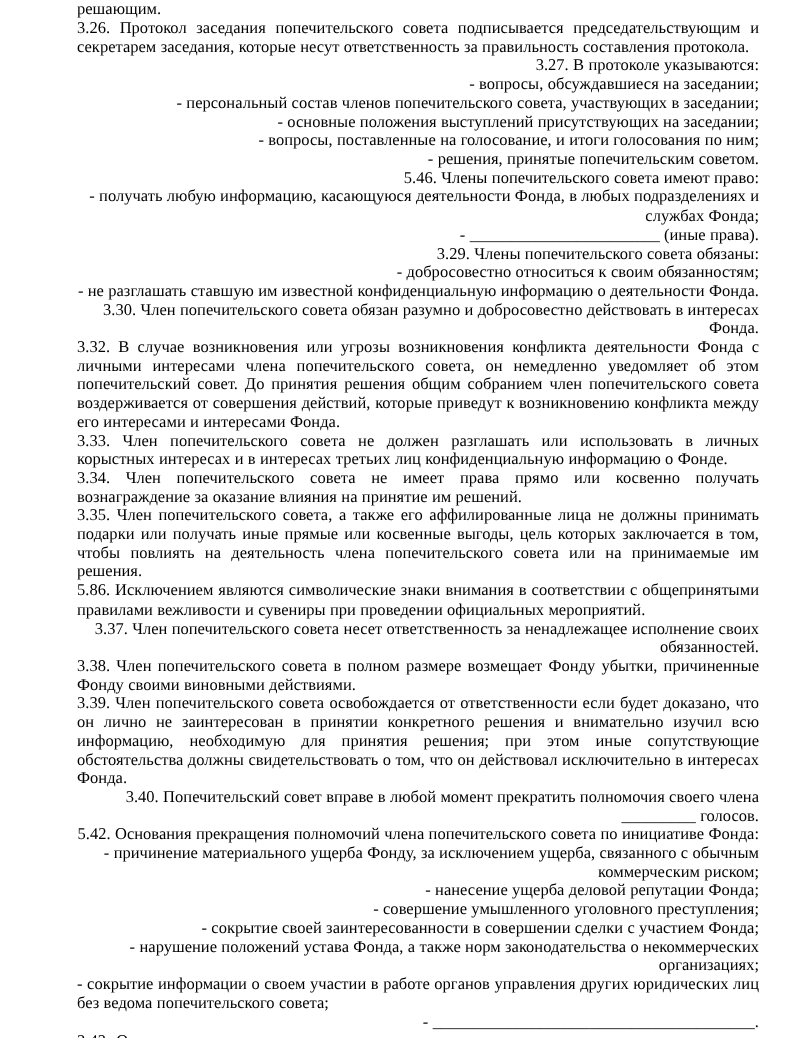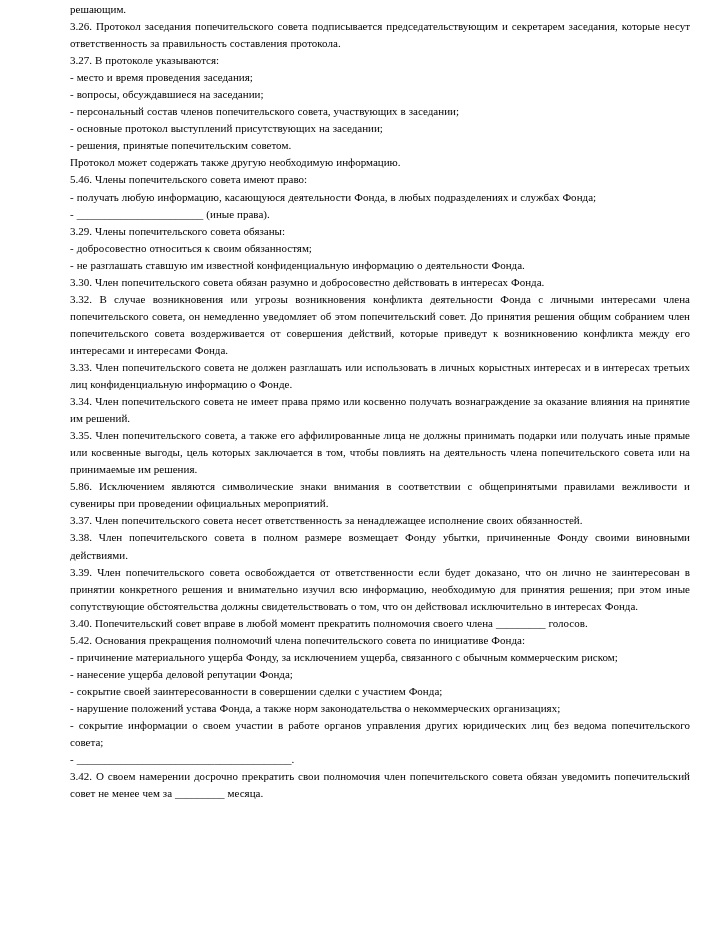--- a/index.html
+++ b/index.html
@@ -22,64 +22,64 @@
     padding: 0px 30px 0px 70px;
     position: relative;
   }
   .doc-body {
     width: 620px;
     padding-top: 1px;
   }
   p.para {
     margin: 0;
     padding: 0;
-    font-size: 11px;
+    font-size: 15px;
     line-height: 17.05px;
     text-align: justify;
     text-justify: inter-word;
     letter-spacing: 0.01px;
     word-spacing: 0.2px;
     hyphens: none;
   }
   p.para.nojust {
-    text-align: left;
+    text-align: right;
   }
 </style>
 </head>
 <body>
 
 <div class="page">
   <div class="doc-body" id="doc-body">
       <p class="para" id="p-continuation">решающим.</p>
       <p class="para" id="p-3-26">3.26. Протокол заседания попечительского совета подписывается председательствующим и секретарем заседания, которые несут ответственность за правильность составления протокола.</p>
       <p class="para nojust" id="p-3-27">3.27. В протоколе указываются:</p>
-      <p class="para nojust" id="li-3-27-1">- место и время проведения заседания;</p>
       <p class="para nojust" id="li-3-27-2">- вопросы, обсуждавшиеся на заседании;</p>
       <p class="para nojust" id="li-3-27-3">- персональный состав членов попечительского совета, участвующих в заседании;</p>
-      <p class="para nojust" id="li-3-27-4">- основные протокол выступлений присутствующих на заседании;</p>
+      <p class="para nojust" id="li-3-27-4">- основные положения выступлений присутствующих на заседании;</p>
+      <p class="para nojust" id="li-3-27-5">- вопросы, поставленные на голосование, и итоги голосования по ним;</p>
       <p class="para nojust" id="li-3-27-6">- решения, принятые попечительским советом.</p>
-      <p class="para nojust" id="p-3-27-note">Протокол может содержать также другую необходимую информацию.</p>
       <p class="para nojust" id="p-3-28">5.46. Члены попечительского совета имеют право:</p>
       <p class="para nojust" id="li-3-28-1">- получать любую информацию, касающуюся деятельности Фонда, в любых подразделениях и службах Фонда;</p>
       <p class="para nojust" id="li-3-28-2">- _______________________ (иные права).</p>
       <p class="para nojust" id="p-3-29">3.29. Члены попечительского совета обязаны:</p>
       <p class="para nojust" id="li-3-29-1">- добросовестно относиться к своим обязанностям;</p>
       <p class="para nojust" id="li-3-29-2">- не разглашать ставшую им известной конфиденциальную информацию о деятельности Фонда.</p>
       <p class="para nojust" id="p-3-30">3.30. Член попечительского совета обязан разумно и добросовестно действовать в интересах Фонда.</p>
       <p class="para" id="p-3-32">3.32. В случае возникновения или угрозы возникновения конфликта деятельности Фонда с личными интересами члена попечительского совета, он немедленно уведомляет об этом попечительский совет. До принятия решения общим собранием член попечительского совета воздерживается от совершения действий, которые приведут к возникновению конфликта между его интересами и интересами Фонда.</p>
       <p class="para" id="p-3-33">3.33. Член попечительского совета не должен разглашать или использовать в личных корыстных интересах и в интересах третьих лиц конфиденциальную информацию о Фонде.</p>
       <p class="para" id="p-3-34">3.34. Член попечительского совета не имеет права прямо или косвенно получать вознаграждение за оказание влияния на принятие им решений.</p>
       <p class="para" id="p-3-35">3.35. Член попечительского совета, а также его аффилированные лица не должны принимать подарки или получать иные прямые или косвенные выгоды, цель которых заключается в том, чтобы повлиять на деятельность члена попечительского совета или на принимаемые им решения.</p>
       <p class="para" id="p-3-36">5.86. Исключением являются символические знаки внимания в соответствии с общепринятыми правилами вежливости и сувениры при проведении официальных мероприятий.</p>
       <p class="para nojust" id="p-3-37">3.37. Член попечительского совета несет ответственность за ненадлежащее исполнение своих обязанностей.</p>
       <p class="para" id="p-3-38">3.38. Член попечительского совета в полном размере возмещает Фонду убытки, причиненные Фонду своими виновными действиями.</p>
       <p class="para" id="p-3-39">3.39. Член попечительского совета освобождается от ответственности если будет доказано, что он лично не заинтересован в принятии конкретного решения и внимательно изучил всю информацию, необходимую для принятия решения; при этом иные сопутствующие обстоятельства должны свидетельствовать о том, что он действовал исключительно в интересах Фонда.</p>
       <p class="para nojust" id="p-3-40">3.40. Попечительский совет вправе в любой момент прекратить полномочия своего члена _________ голосов.</p>
       <p class="para nojust" id="p-3-41">5.42. Основания прекращения полномочий члена попечительского совета по инициативе Фонда:</p>
       <p class="para nojust" id="li-3-41-1">- причинение материального ущерба Фонду, за исключением ущерба, связанного с обычным коммерческим риском;</p>
       <p class="para nojust" id="li-3-41-2">- нанесение ущерба деловой репутации Фонда;</p>
+      <p class="para nojust" id="li-3-41-3">- совершение умышленного уголовного преступления;</p>
       <p class="para nojust" id="li-3-41-4">- сокрытие своей заинтересованности в совершении сделки с участием Фонда;</p>
       <p class="para nojust" id="li-3-41-5">- нарушение положений устава Фонда, а также норм законодательства о некоммерческих организациях;</p>
       <p class="para" id="li-3-41-6">- сокрытие информации о своем участии в работе органов управления других юридических лиц без ведома попечительского совета;</p>
       <p class="para nojust" id="li-3-41-8">- _______________________________________.</p>
       <p class="para" id="p-3-42">3.42. О своем намерении досрочно прекратить свои полномочия член попечительского совета обязан уведомить попечительский совет не менее чем за _________ месяца.</p>
     </div>
 </div>
 
 </body></html>

